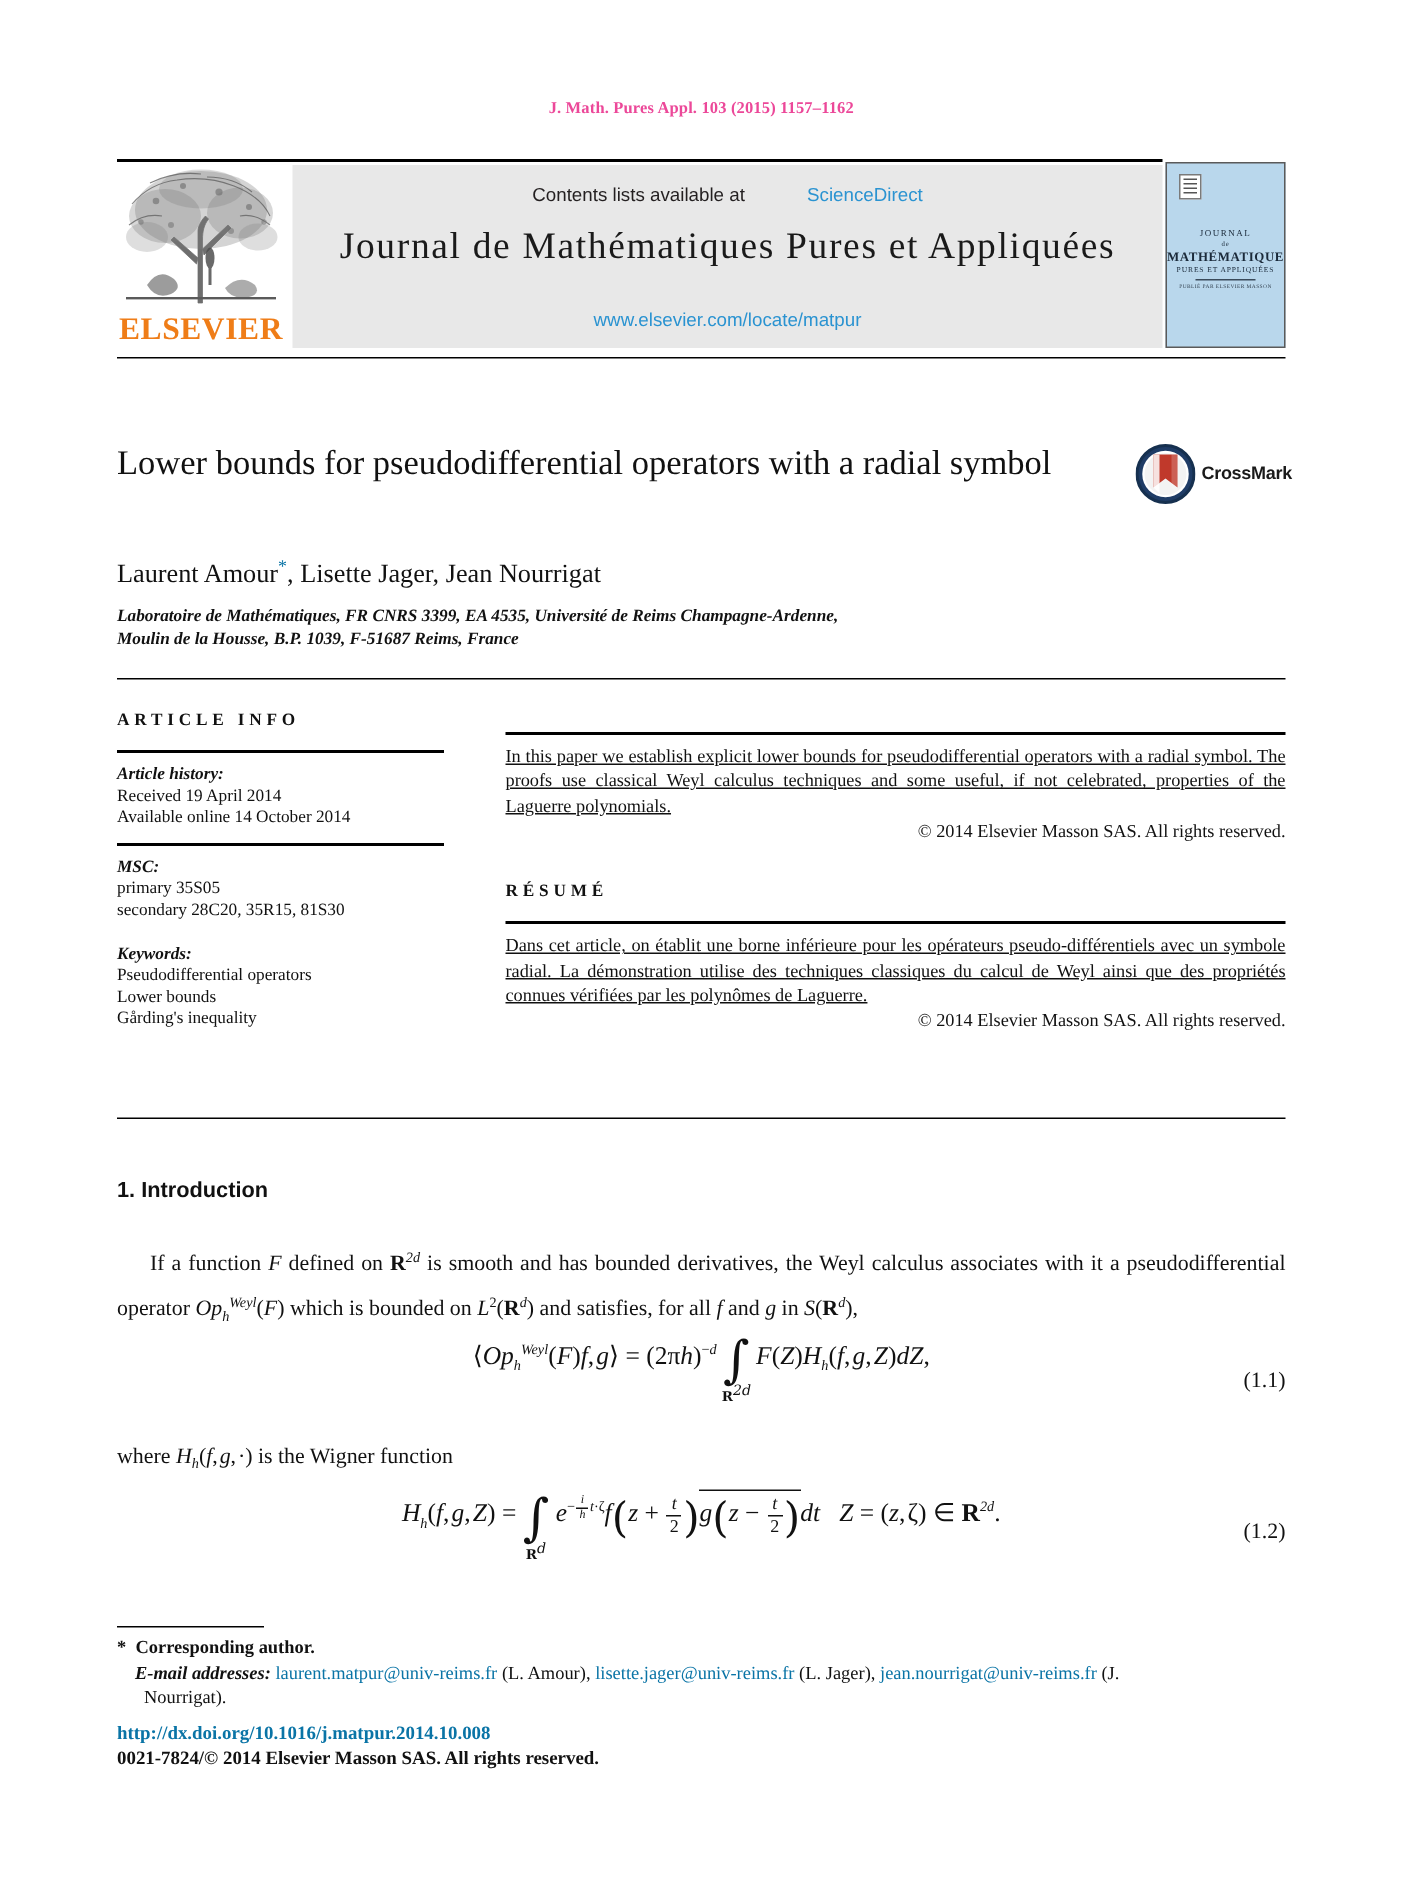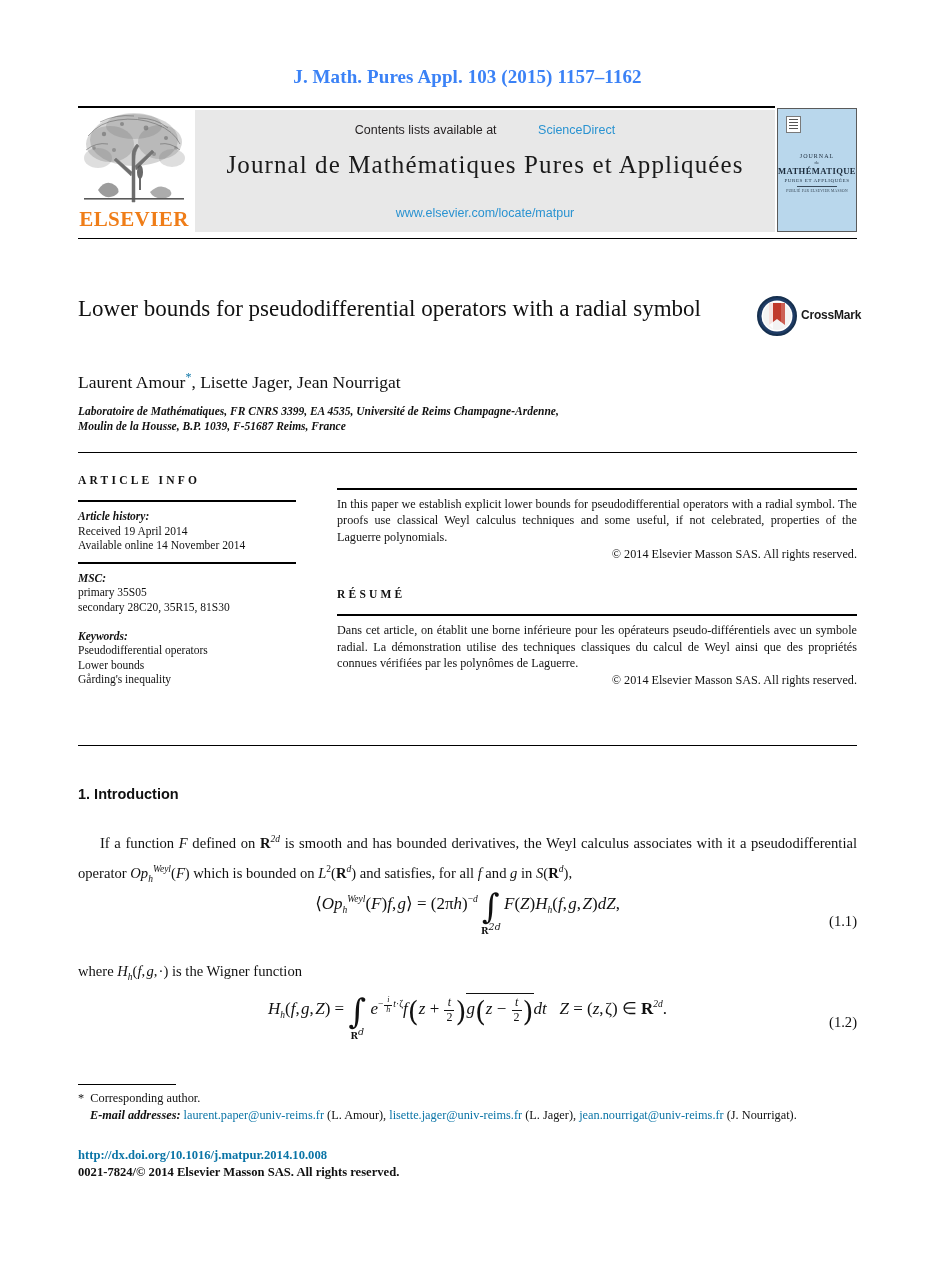--- a/index.html
+++ b/index.html
@@ -24,22 +24,22 @@
 
   
   .running-head {
     position: absolute;
     top: 66px;
     left: 0;
     width: 935px;
     text-align: center;
     font-family: "Liberation Serif", serif;
     font-weight: bold;
-    font-size: 19px;
-    color: #3b82f6;
+    font-size: 11px;
+    color: #ec4899;
     letter-spacing: 0.1px;
   }
 
   
   .masthead {
     position: absolute;
     top: 106px;
     left: 78px;
     width: 779px;
     height: 126px;
@@ -312,20 +312,21 @@
     background: #000;
     margin-top: 14px;
   }
   .abs-text {
     font-family: "Liberation Serif", serif;
     font-size: 12.2px;
     line-height: 16.4px;
     color: #111;
     text-align: justify;
     margin-top: 6px;
+    text-decoration: underline;
   }
   .abs-copy {
     font-family: "Liberation Serif", serif;
     font-size: 12.2px;
     color: #111;
     text-align: right;
     margin-top: 2px;
   }
   .resume-head {
     margin-top: 26px;
@@ -445,21 +446,21 @@
   .footnotes {
     position: absolute;
     top: 1090px;
     left: 78px;
     width: 720px;
     font-family: "Liberation Serif", serif;
     font-size: 12.3px;
     line-height: 16.5px;
     color: #111;
   }
-  .footnotes .lead { padding-left: 12px; text-indent: -12px;}
+  .footnotes .lead { padding-left: 12px; text-indent: -12px; font-weight: bold;}
   .footnotes .email-lead {
     padding-left: 18px;
     text-indent: -6px;
   }
   .lnk { color: #0a74a6; }
   .ital { font-style: italic; }
   .bi { font-style: italic; font-weight: bold; }
 
   .doi-block {
     position: absolute;
@@ -581,21 +582,21 @@
   </div>
 
   <div class="rule-under-authors"></div>
 
   <div class="info-col">
     <div class="sechead">ARTICLE INFO</div>
     <div class="info-rule"></div>
     <div class="info-block">
       <div class="ital">Article history:</div>
       <div>Received 19 April 2014</div>
-      <div>Available online 14 November 2014</div>
+      <div>Available online 14 October 2014</div>
     </div>
     <div class="info-rule2"></div>
     <div class="info-block">
       <div class="ital">MSC:</div>
       <div>primary 35S05</div>
       <div>secondary 28C20, 35R15, 81S30</div>
     </div>
     <div class="info-block" style="margin-top:14px">
       <div class="ital">Keywords:</div>
       <div>Pseudodifferential operators</div>
@@ -646,21 +647,21 @@
     <span class="eqnum">(1.2)</span>
   </div>
 
   <div class="foot-rule"></div>
   <div class="footnotes">
     <div class="lead">
       <span>*</span>&nbsp;&nbsp;<span>Corresponding author.</span>
     </div>
     <div class="email-lead">
       <span class="bi">E-mail addresses:</span>
-      <span class="lnk">laurent.paper@univ-reims.fr</span>
+      <span class="lnk">laurent.matpur@univ-reims.fr</span>
       <span>(L. Amour),</span>
       <span class="lnk">lisette.jager@univ-reims.fr</span>
       <span>(L. Jager),</span>
       <span class="lnk">jean.nourrigat@univ-reims.fr</span>
       <span>(J. Nourrigat).</span>
     </div>
   </div>
 
   <div class="doi-block">
     <div class="doi">http://dx.doi.org/10.1016/j.matpur.2014.10.008</div>

